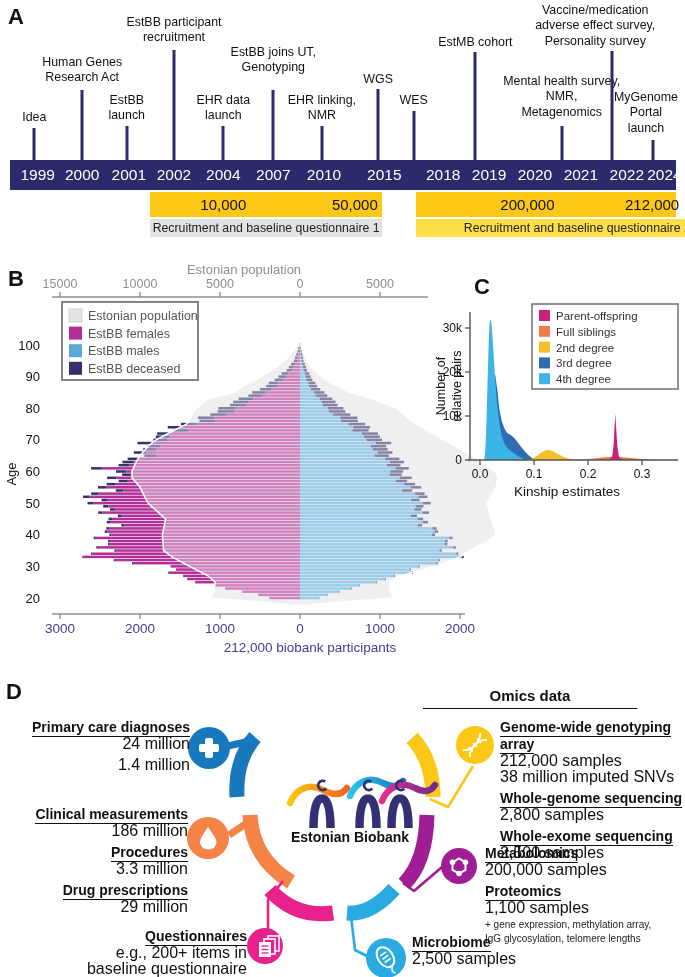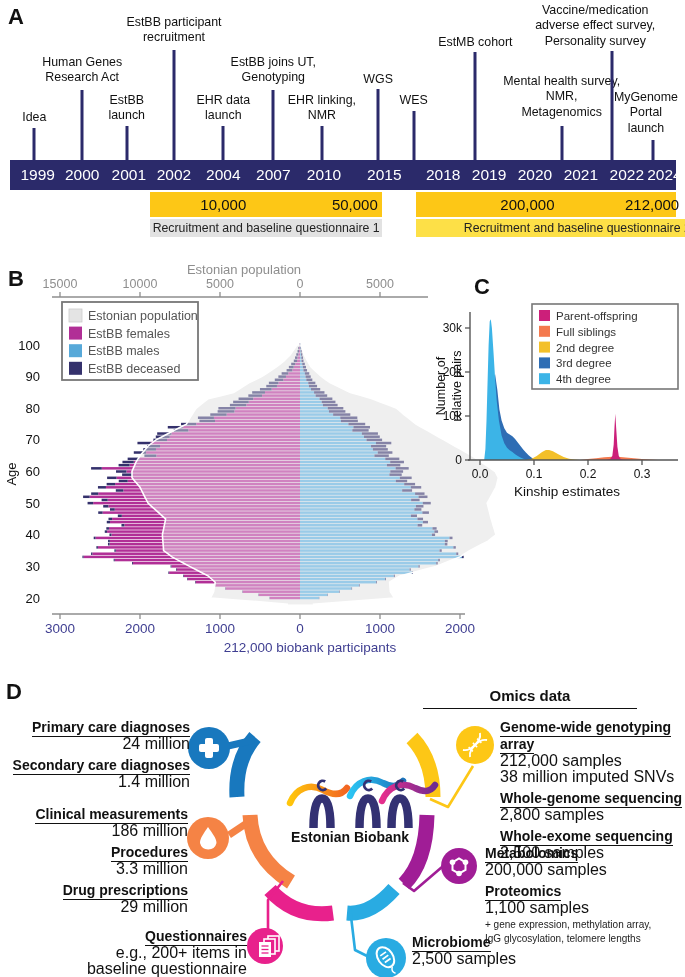--- a/index.html
+++ b/index.html
@@ -41,21 +41,21 @@
       <div class="ev-label" style="left: 5%; top: 110px;">Idea</div>
       <div class="ev-tick" style="left: 5%; top: 128px; height: 32px; background: rgb(43, 42, 106);"></div>
       <div class="ev-label" style="left: 12%; top: 55px;">Human Genes<br>Research Act</div>
       <div class="ev-tick" style="left: 12%; top: 90px; height: 70px; background: rgb(43, 42, 106);"></div>
       <div class="ev-label" style="left: 18.5%; top: 93px;">EstBB<br>launch</div>
       <div class="ev-tick" style="left: 18.5%; top: 126px; height: 34px; background: rgb(43, 42, 106);"></div>
       <div class="ev-label" style="left: 25.4%; top: 15px;">EstBB participant<br>recruitment</div>
       <div class="ev-tick" style="left: 25.4%; top: 50px; height: 110px; background: rgb(43, 42, 106);"></div>
       <div class="ev-label" style="left: 32.6%; top: 93px;">EHR data<br>launch</div>
       <div class="ev-tick" style="left: 32.6%; top: 126px; height: 34px; background: rgb(43, 42, 106);"></div>
-      <div class="ev-label" style="left: 39.9%; top: 55px;">EstBB joins UT,<br>Genotyping</div>
+      <div class="ev-label" style="left: 39.9%; top: 45px;">EstBB joins UT,<br>Genotyping</div>
       <div class="ev-tick" style="left: 39.9%; top: 90px; height: 70px; background: rgb(43, 42, 106);"></div>
       <div class="ev-label" style="left: 47%; top: 93px;">EHR linking,<br>NMR</div>
       <div class="ev-tick" style="left: 47%; top: 126px; height: 34px; background: rgb(43, 42, 106);"></div>
       <div class="ev-label" style="left: 55.2%; top: 72px;">WGS</div>
       <div class="ev-tick" style="left: 55.2%; top: 89px; height: 71px; background: rgb(43, 42, 106);"></div>
       <div class="ev-label" style="left: 60.4%; top: 93px;">WES</div>
       <div class="ev-tick" style="left: 60.4%; top: 111px; height: 49px; background: rgb(43, 42, 106);"></div>
       <div class="ev-label" style="left: 69.4%; top: 35px;">EstMB cohort</div>
       <div class="ev-tick" style="left: 69.4%; top: 52px; height: 108px; background: rgb(43, 42, 106);"></div>
       <div class="ev-label" style="left: 82%; top: 74px;">Mental health survey,<br>NMR,<br>Metagenomics</div>
@@ -585,21 +585,20 @@
       <path d="M 223.2 81.5 A 4.6 4.6 0 1 0 224.2 88.5" fill="none" stroke="#333173" stroke-width="2.8"></path>
     </svg>
   <div id="logo-text">Estonian Biobank</div>
   <div id="pheno-col">
       <div class="dgroup r" style="top: 719px; right: 495px;">
         <div class="it">
           <div class="tt"><span>Primary care diagnoses</span></div>
           <div class="vv">24 million</div>
         </div>
         <div class="it">
-          <div class="tt"><span>Secondary care diagnoses</span></div>
           <div class="vv">1.4 million</div>
         </div>
       </div>
       <div class="dgroup r" style="top: 806px; right: 497px;">
         <div class="it">
           <div class="tt"><span>Clinical measurements</span></div>
           <div class="vv">186 million</div>
         </div>
         <div class="it">
           <div class="tt"><span>Procedures</span></div>

